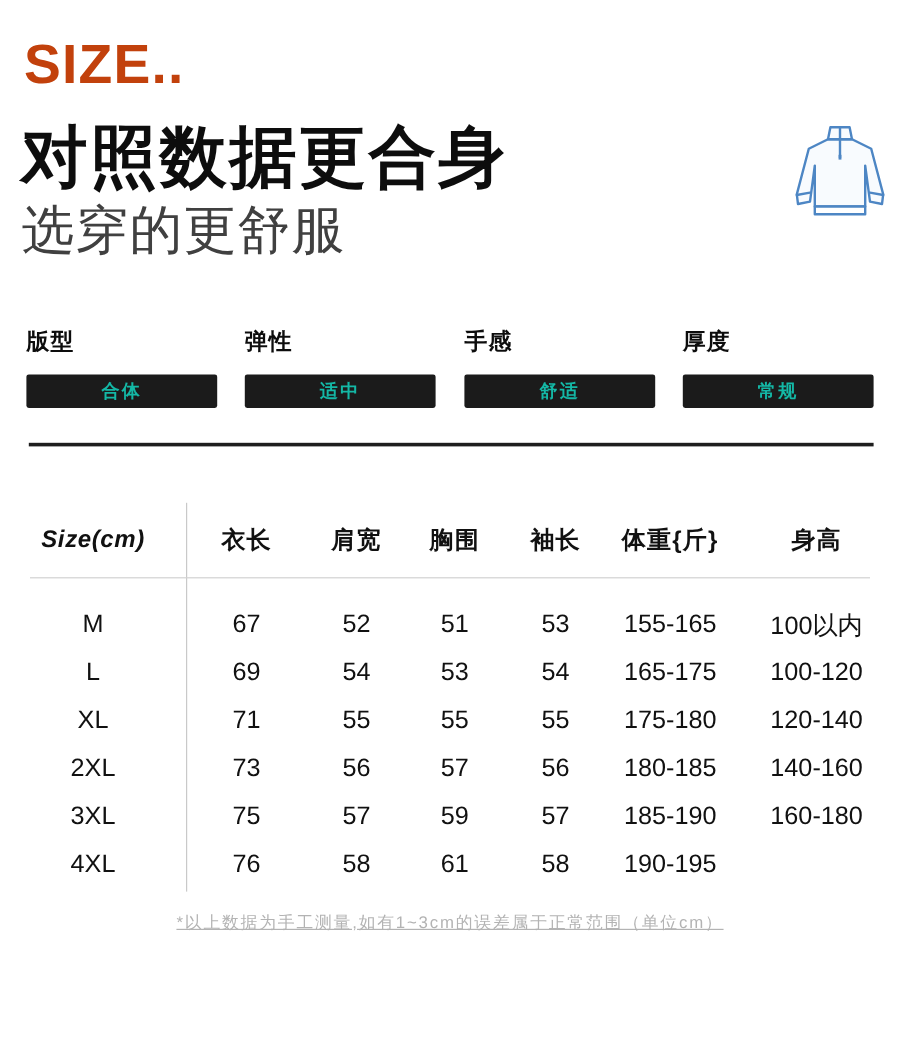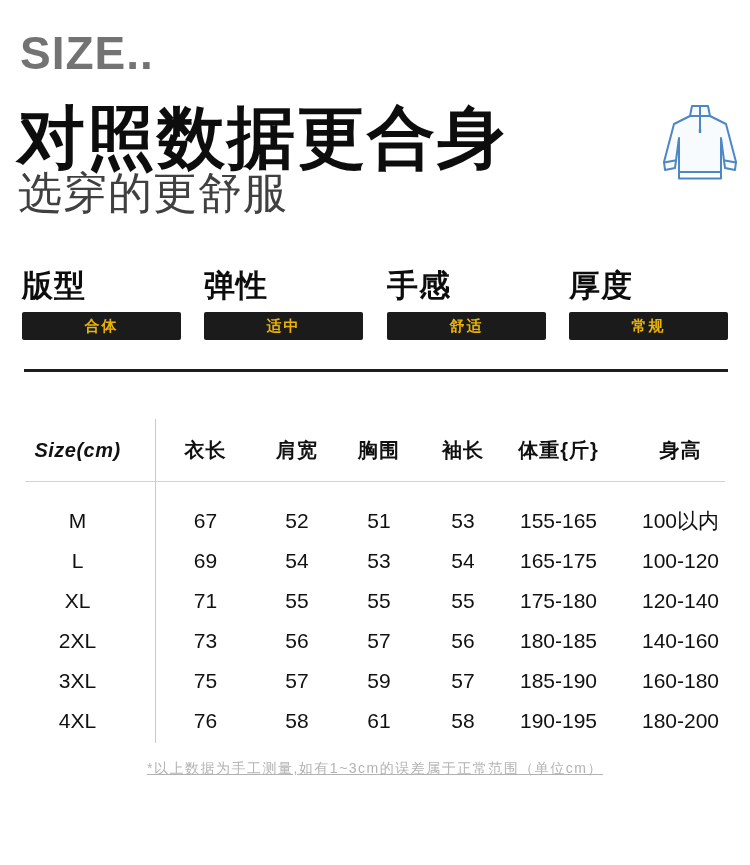--- a/index.html
+++ b/index.html
@@ -2,43 +2,43 @@
 <html><head>
 <meta charset="utf-8">
 <style>
   html,body { margin:0; padding:0; background:#ffffff; }
   .page {
     position:relative; width:750px; height:865px; background:#ffffff;
     font-family:"Liberation Sans", sans-serif; color:#111; overflow:hidden;
   }
   .logo {
     position:absolute; left:20px; top:30px;
-    font-size:46px; font-weight:800; letter-spacing:1px; color:#737373; line-height:1;
+    font-size:46px; font-weight:800; letter-spacing:1px; color:#c2410c; line-height:1;
   }
   .title {
     position:absolute; left:17px; top:100px;
-    font-size:68px; font-weight:900; letter-spacing:2px; color:#0d0d0d; line-height:1.1;
+    font-size:56px; font-weight:900; letter-spacing:2px; color:#0d0d0d; line-height:1.1;
     white-space:nowrap;
   }
   .subtitle {
     position:absolute; left:18px; top:169px;
     font-size:44px; font-weight:400; letter-spacing:1px; color:#404040; line-height:1.1;
     white-space:nowrap;
   }
   .jacket { position:absolute; left:660px; top:98px; width:80px; height:88px; }
   .attrs { position:absolute; left:0; top:272px; width:750px; height:70px; }
   .attr { position:absolute; top:0; width:159px; }
   .attr:nth-child(1){ left:22px; }
   .attr:nth-child(2){ left:204px; }
   .attr:nth-child(3){ left:387px; }
   .attr:nth-child(4){ left:569px; }
-  .attr-label { font-size:31px; font-weight:700; letter-spacing:1px; color:#0d0d0d; line-height:28px; }
+  .attr-label { font-size:19px; font-weight:700; letter-spacing:1px; color:#0d0d0d; line-height:28px; }
   .attr-pill {
     margin-top:12px; height:28px; background:#1b1b1b; border-radius:2px;
-    color:#eab308; font-size:15px; font-weight:700; letter-spacing:2px;
+    color:#14b8a6; font-size:15px; font-weight:700; letter-spacing:2px;
     display:flex; align-items:center; justify-content:center;
   }
   .divider { position:absolute; left:24px; top:369px; width:704px; height:3px; background:#1e1e1e; }
   .size-table { position:absolute; left:0; top:419px; width:750px; height:324px; }
   .vline { position:absolute; left:155px; top:0; width:1px; height:324px; background:#c9c9c9; }
   .hline { position:absolute; left:25px; top:62px; width:700px; height:1px; background:#d2d2d2; }
   .trow {
     display:grid; grid-template-columns:155px 101px 82px 82px 86px 105px 139px;
     align-items:center; text-align:center;
   }
@@ -157,20 +157,19 @@
         <div>185-190</div>
         <div>160-180</div>
       </div>
       <div class="trow">
         <div>4XL</div>
         <div>76</div>
         <div>58</div>
         <div>61</div>
         <div>58</div>
         <div>190-195</div>
-        <div>180-200</div>
       </div>
     </div>
   </div>
 
   <div class="footnote">*以上数据为手工测量,如有1~3cm的误差属于正常范围（单位cm）</div>
 
 </div>
 
 </body></html>

